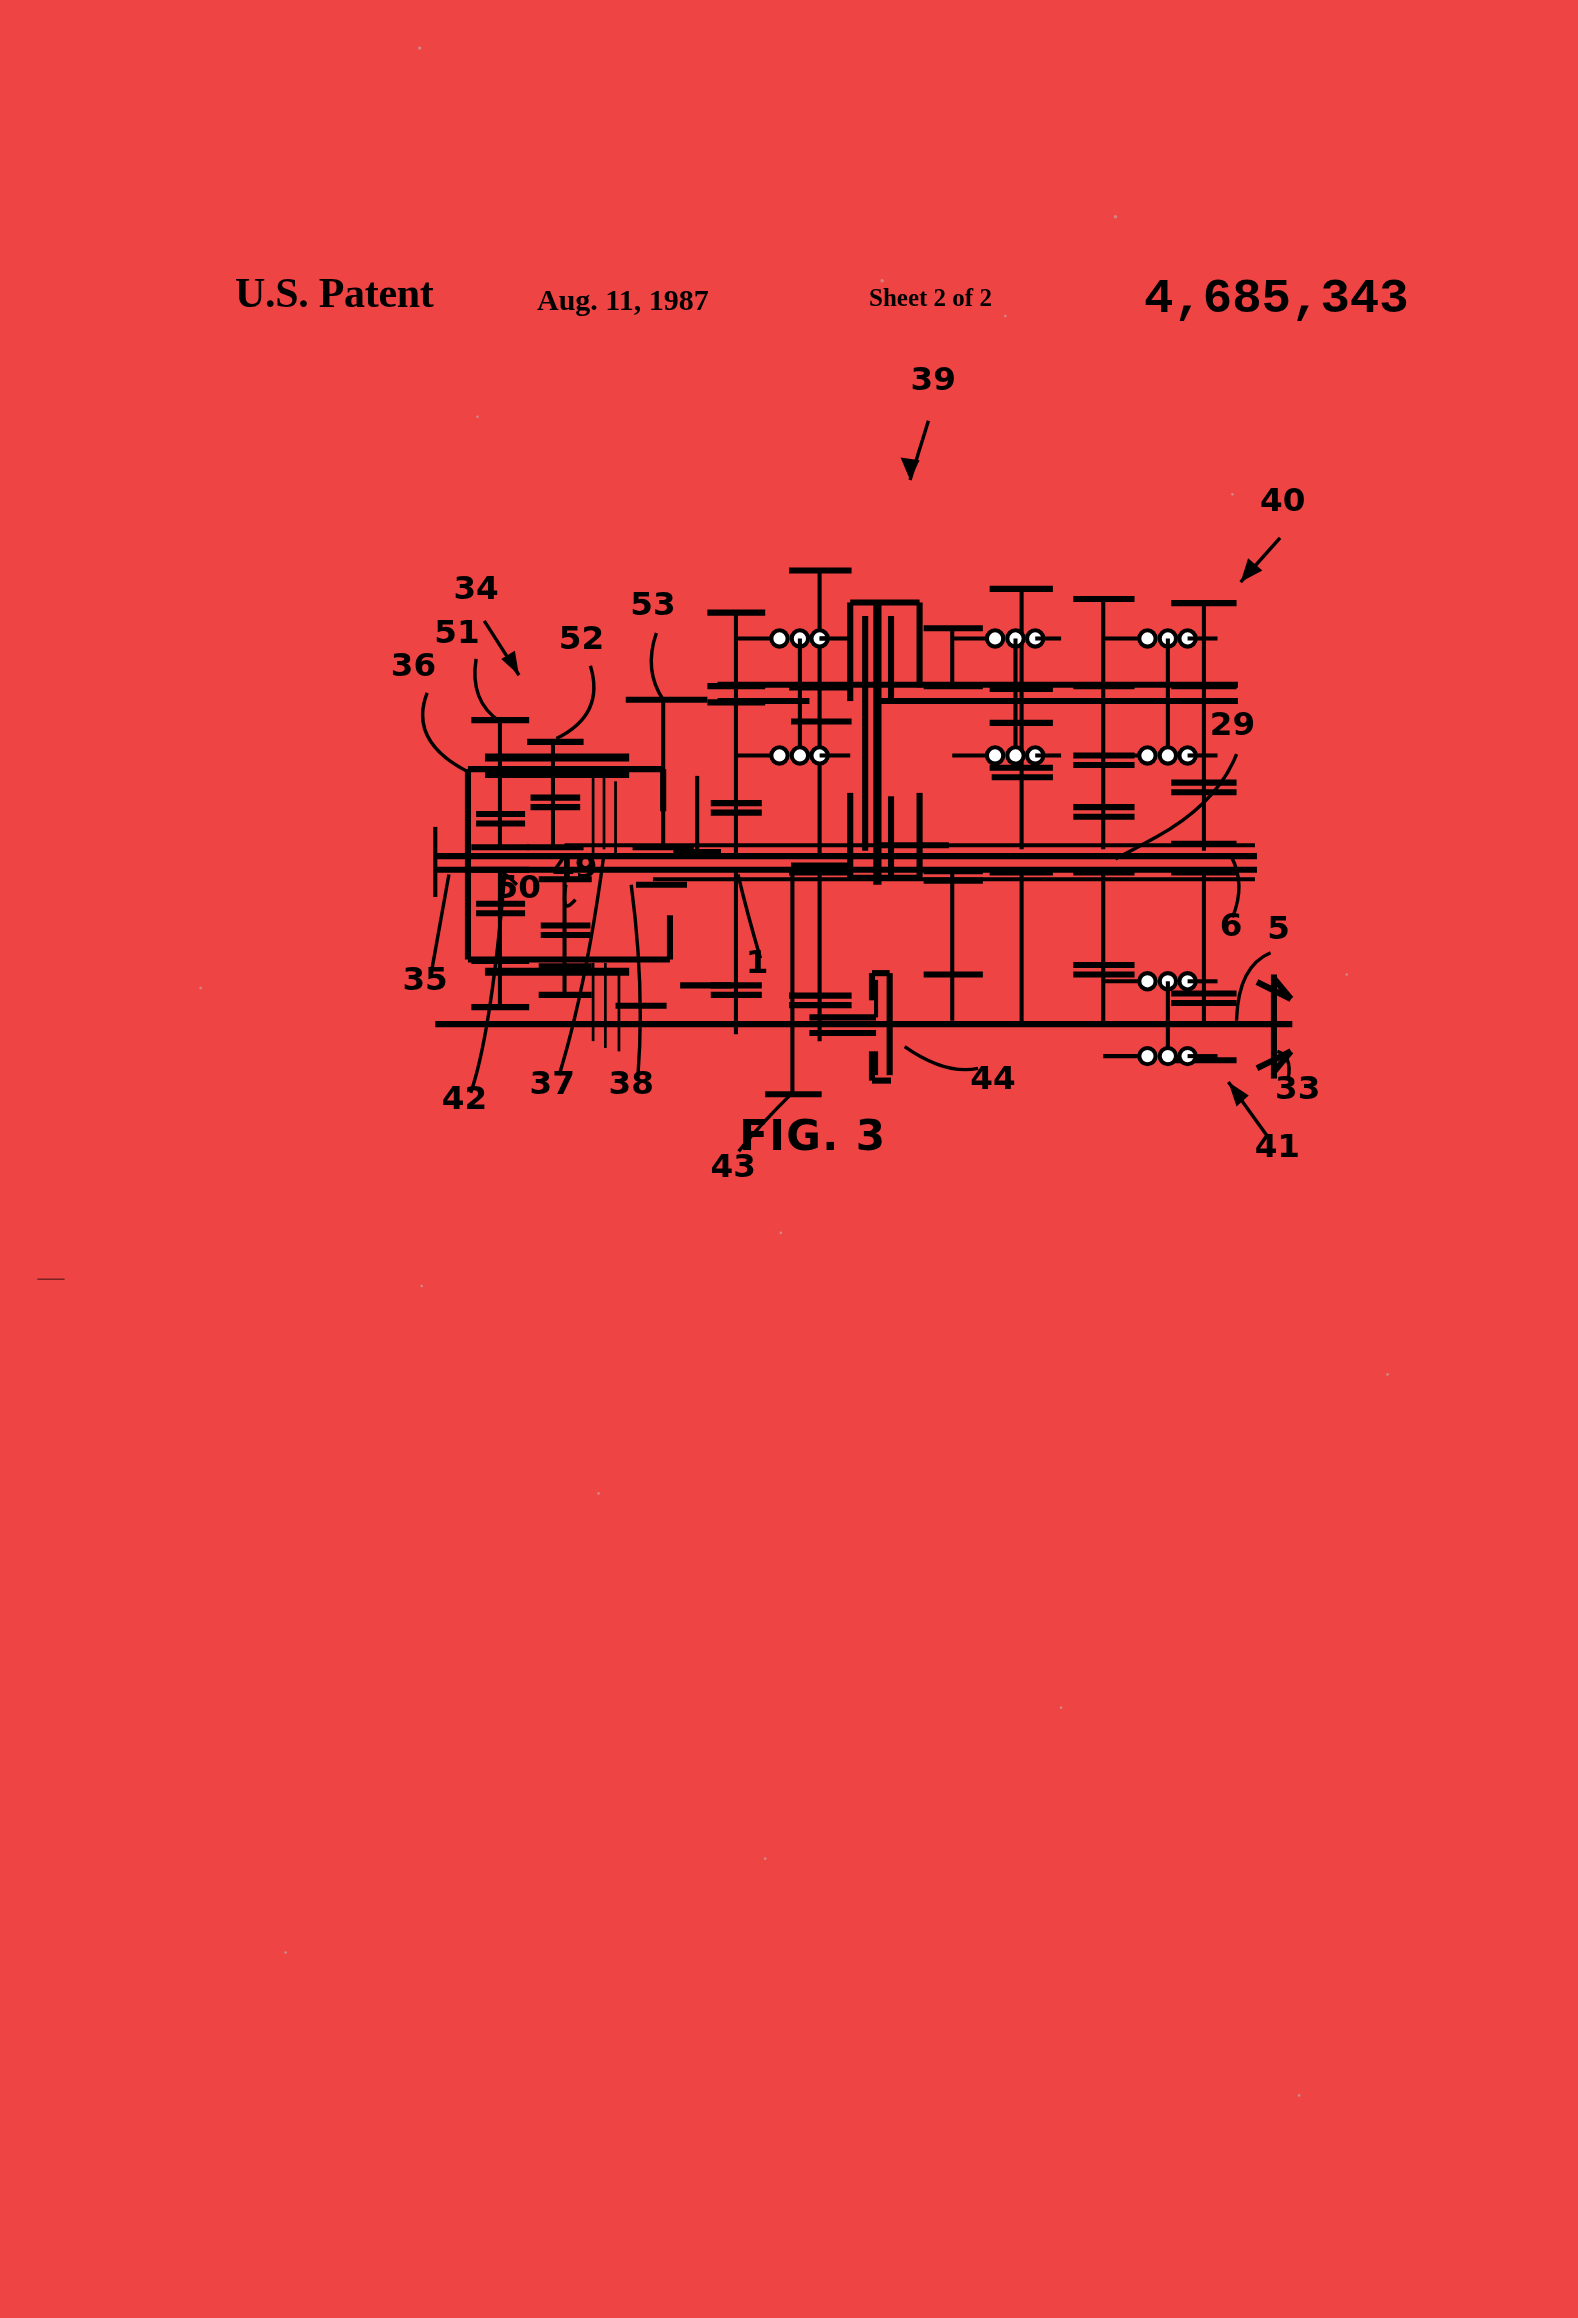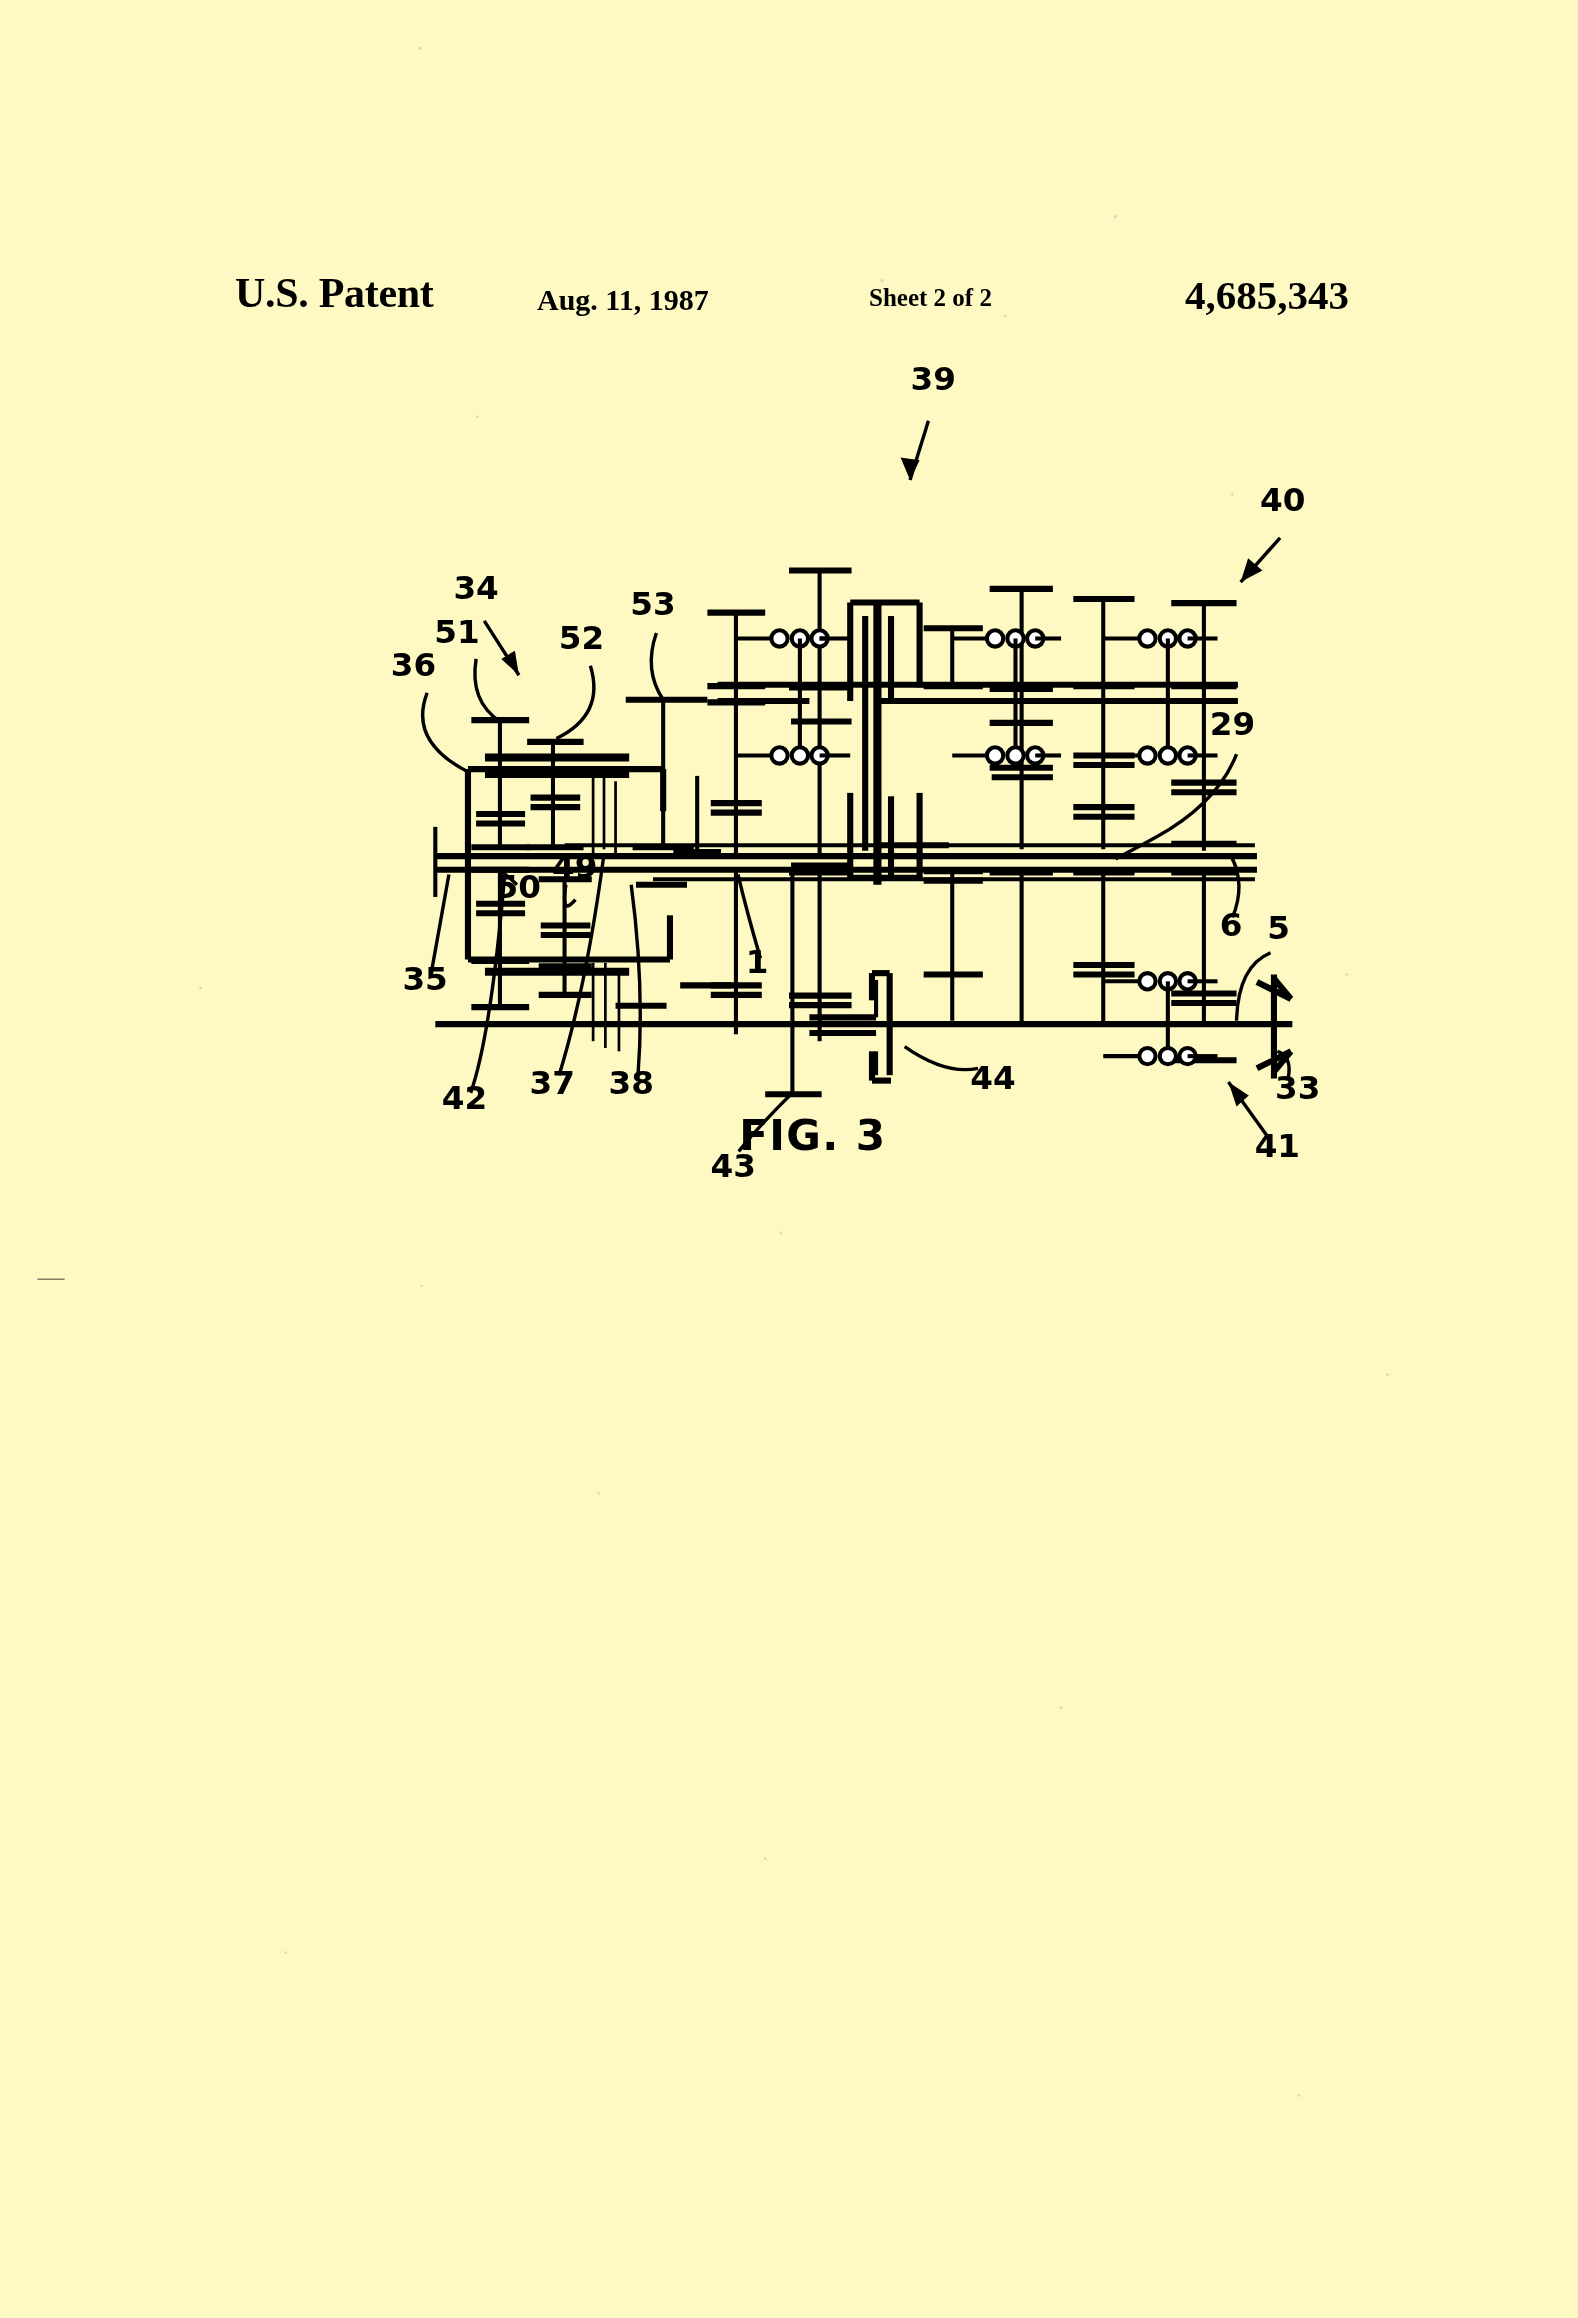--- a/index.html
+++ b/index.html
@@ -11,21 +11,21 @@
   body {
     width: 1578px;
     height: 2319px;
     position: relative;
     font-family: "Liberation Serif", serif;
     overflow: hidden;
   }
   #page {
     position: absolute;
     inset: 0;
-    background: #fef9c3;
+    background: #ef4444;
   }
 
   
   .hdr {
     position: absolute;
     top: 136px;
     left: 0;
     width: 1578px;
     height: 61px;
   }
@@ -50,23 +50,22 @@
   }
   #hdr-sheet {
     left: 869px;
     top: 148px;
     font-size: 25px;
     font-family: "Liberation Serif", serif;
   }
   #hdr-number {
     left: 1144px;
     top: 135px;
-    font-size: 41px;
-    font-family: Liberation Serif, serif;
-    margin-left: 41px;
+    font-size: 49px;
+    font-family: Liberation Mono, monospace;
   }
 
   
   #drawing {
     position: absolute;
     left: 0;
     top: 0;
     width: 1578px;
     height: 2319px;
     border-radius: 28px;

